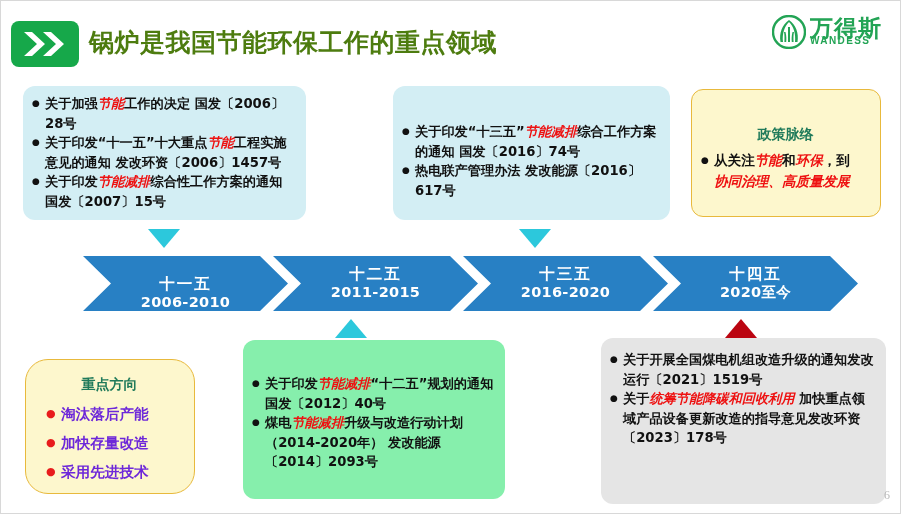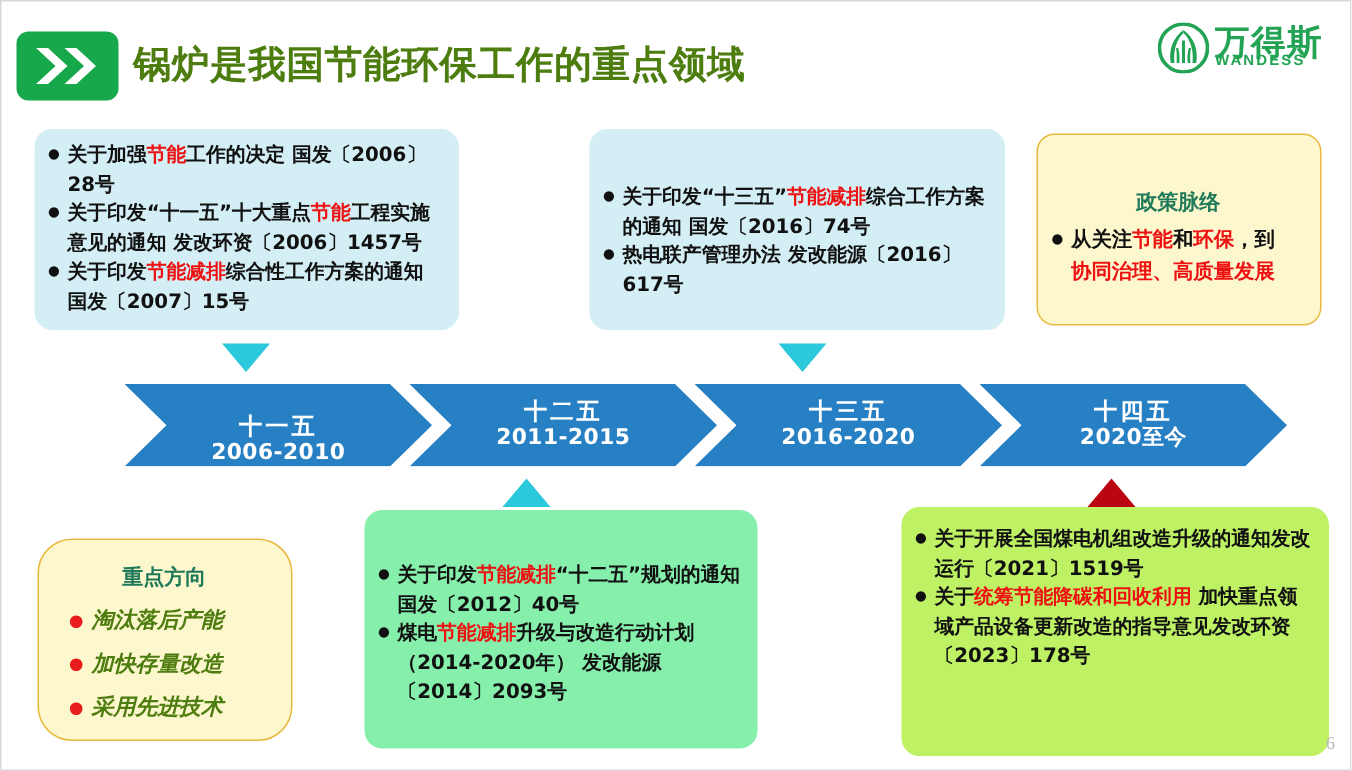--- a/index.html
+++ b/index.html
@@ -45,59 +45,58 @@
 
   
   .card {
     position: absolute;
     border-radius: 12px;
     padding: 8px 10px 8px 9px;
   }
   .card.blue { background: #d3eef4; }
   .card.blue2 { background: #86efac; }
   .card.yellow { background: #fdf7cd; border: 1.5px solid #e8b93c; }
-  .card.pink { background: #bef264; }
+  .card.pink { background: #e5e5e5; }
 
   .bullets { list-style: none; }
   .bullets li {
     position: relative;
     padding-left: 13px;
     font-size: 13.2px;
     line-height: 19.6px;
     color: #111111;
     font-weight: bold;
     font-family: "DejaVu Sans", sans-serif;
     margin-bottom: 0px;
     text-indent: 0;
   }
   .bullets li::before {
     content: "\25CF";
     position: absolute; left: 0; top: -0.5px;
     font-size: 9px; color: #111111;
   }
-  .red { color: #ee1111; }
+  .red { color: #ee1111; font-style: italic; }
 
   .card-head {
     text-align: center;
     font-size: 14px; font-weight: bold;
     color: #1f7a5a;
     font-family: "DejaVu Sans", sans-serif;
     margin-bottom: 6px;
   }
 
   
   .focus-list { list-style: none; }
   .focus-list li {
     position: relative;
-    font-size: 14.6px; font-weight: bold; color: #4d7c0f;
+    font-size: 14.6px; font-weight: bold; color: #6d28d9;
     font-family: "DejaVu Sans", sans-serif;
     padding-left: 26px;
     margin-top: 11px;
     line-height: 18px;
-    font-style: italic;
   }
   .focus-list li::before {
     content: "\25CF";
     position: absolute; left: 11px; top: 0px;
     font-size: 11px; color: #e81c1c;
   }
 
   
   #timeline { position: absolute; left: 0; top: 255px; width: 901px; height: 55px; }
   .chev {

